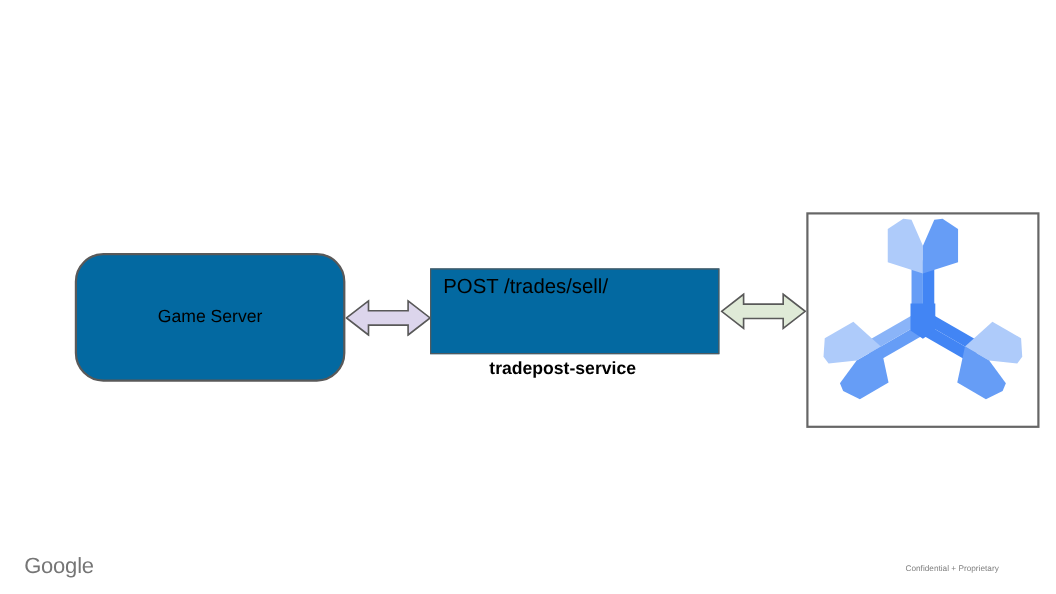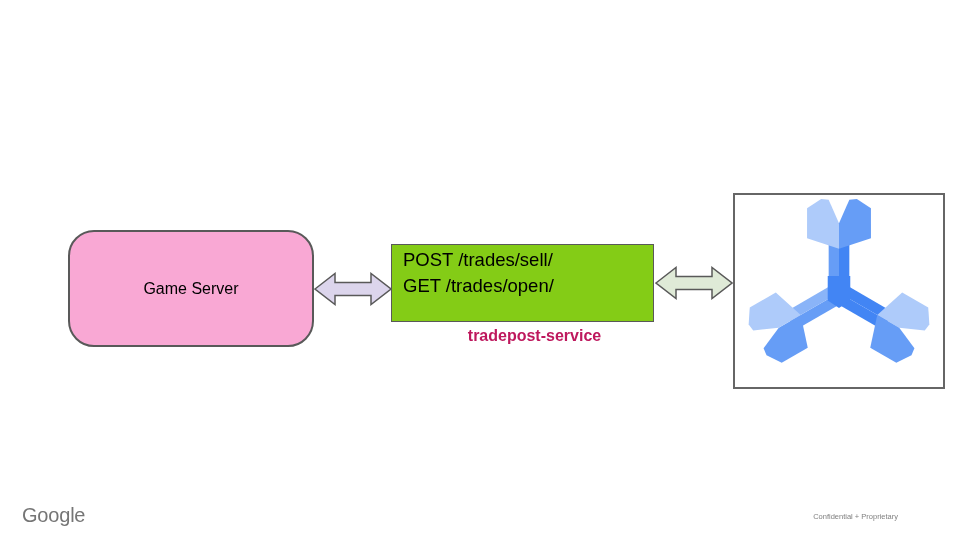--- a/index.html
+++ b/index.html
@@ -23,59 +23,58 @@
   #arrow-right{left:655px;top:266px;}
 
   #service-box{
     left:391px;top:244px;width:263px;height:78px;
     border:1.5px solid #595959;
     box-sizing:border-box;
     padding:2px 0 0 11px;
     font-size:18.5px;line-height:26px;color:#000;
   }
   #service-label{
-    left:403px;top:327px;width:263px;
+    left:380px;top:327px;width:263px;
     text-align:center;
-    font-size:16px;font-weight:bold;color:#be185d;
+    font-size:16px;font-weight:bold;color:#000000;
   }
 
   #spanner-box{
     left:733px;top:193px;width:212px;height:196px;
     border:2px solid #666666;
     box-sizing:border-box;
     display:flex;align-items:center;justify-content:center;
   }
 
   #google-brand{
     left:22px;top:504px;
     font-size:20px;font-weight:500;color:#757575;
     letter-spacing:-0.2px;
     text-align:center;
   }
   #confidential{
-    right:62px;top:512px;
+    right:52px;top:512px;
     font-size:7.5px;color:#808080;
   }
 </style>
 </head>
 <body>
 
 <div id="slide">
 
-  <div id="game-box" class="abs" style="background: #f9a8d4; border-color: rgb(89, 89, 89);">
+  <div id="game-box" class="abs" style="background: #0369a1; border-color: rgb(89, 89, 89);">
     <span>Game Server</span>
   </div>
 
   <svg id="arrow-left" class="abs" width="78" height="34" viewBox="0 0 78 34">
     <polygon points="1,17 21,1.5 21,10.5 57,10.5 57,1.5 77,17 57,32.5 57,23.5 21,23.5 21,32.5" stroke-width="1.5" stroke-linejoin="miter" fill="#dcd5ec" stroke="#595959"></polygon>
   </svg>
 
-  <div id="service-box" class="abs" style="background: #84cc16; border-color: rgb(89, 89, 89);">
+  <div id="service-box" class="abs" style="background: #0369a1; border-color: rgb(89, 89, 89);">
     <div>POST /trades/sell/</div>
-    <div>GET /trades/open/</div>
   </div>
   <div id="service-label" class="abs">tradepost-service</div>
 
   <svg id="arrow-right" class="abs" width="78" height="34" viewBox="0 0 78 34">
     <polygon points="1,17 21,1.5 21,10.5 57,10.5 57,1.5 77,17 57,32.5 57,23.5 21,23.5 21,32.5" stroke-width="1.5" stroke-linejoin="miter" fill="#dfead7" stroke="#595959"></polygon>
   </svg>
 
   <div id="spanner-box" class="abs" style="border-color: rgb(102, 102, 102);">
     <svg width="188" height="188" viewBox="-100 -102 200 200">
 

